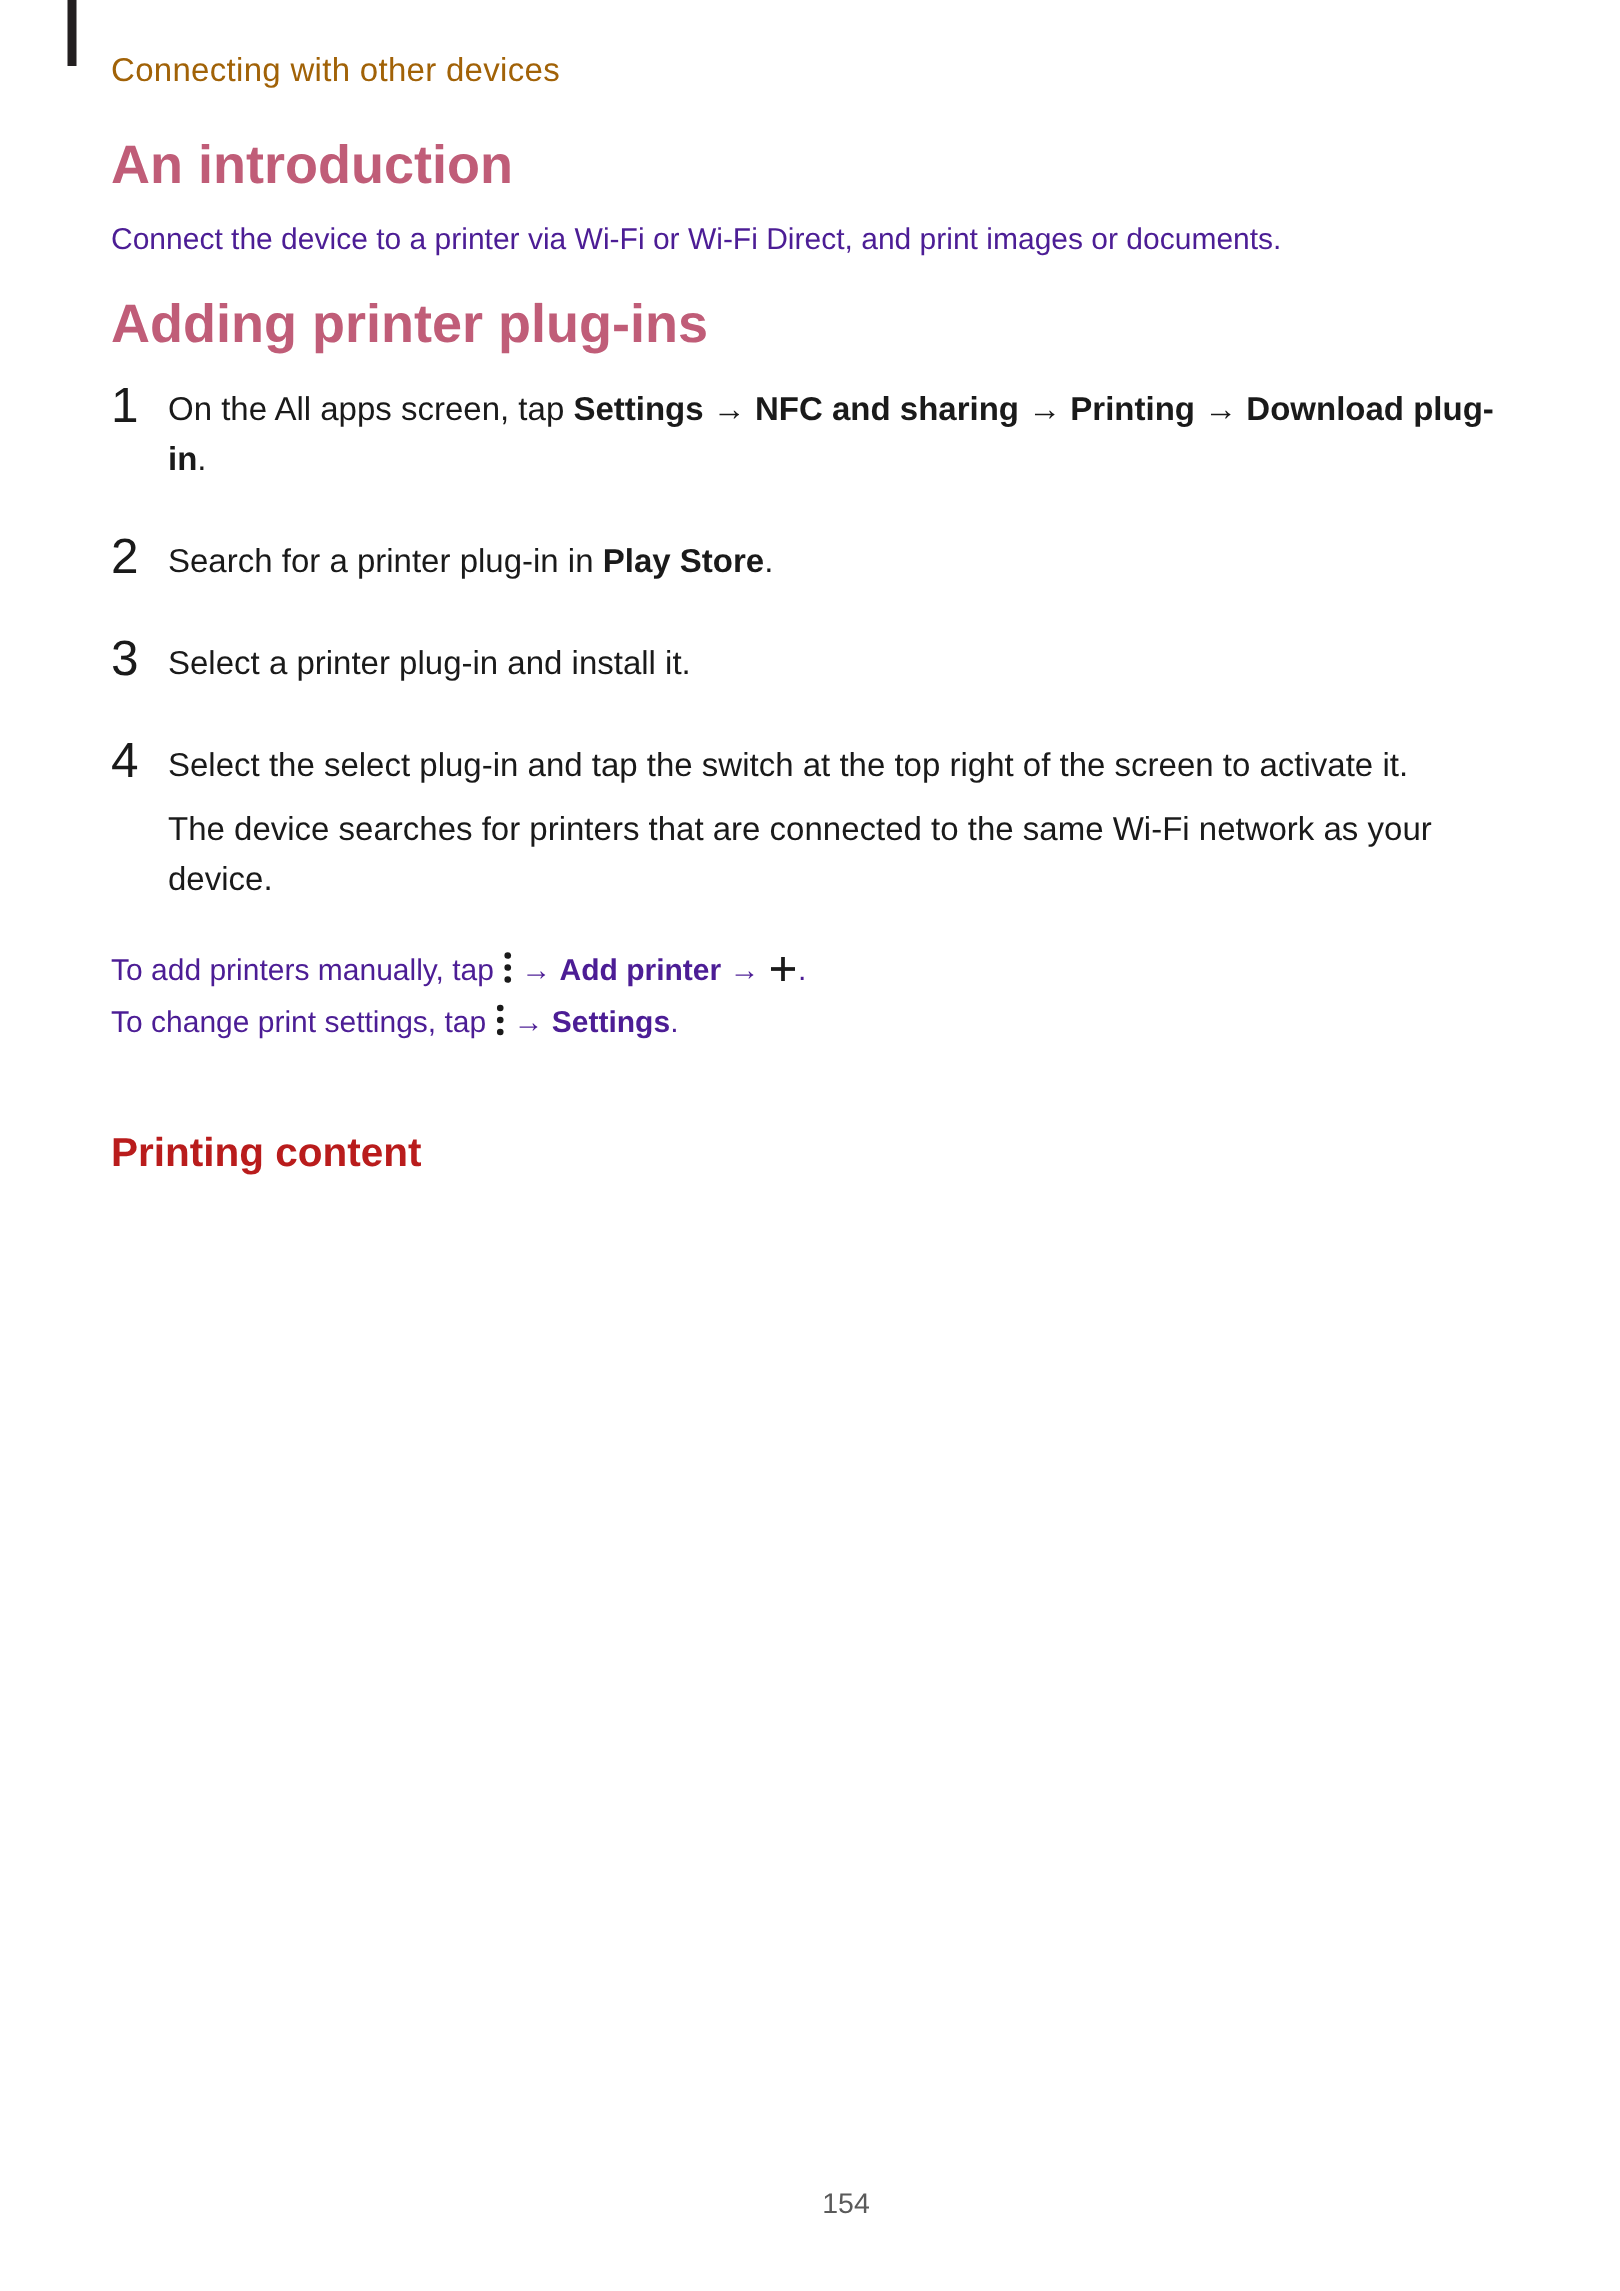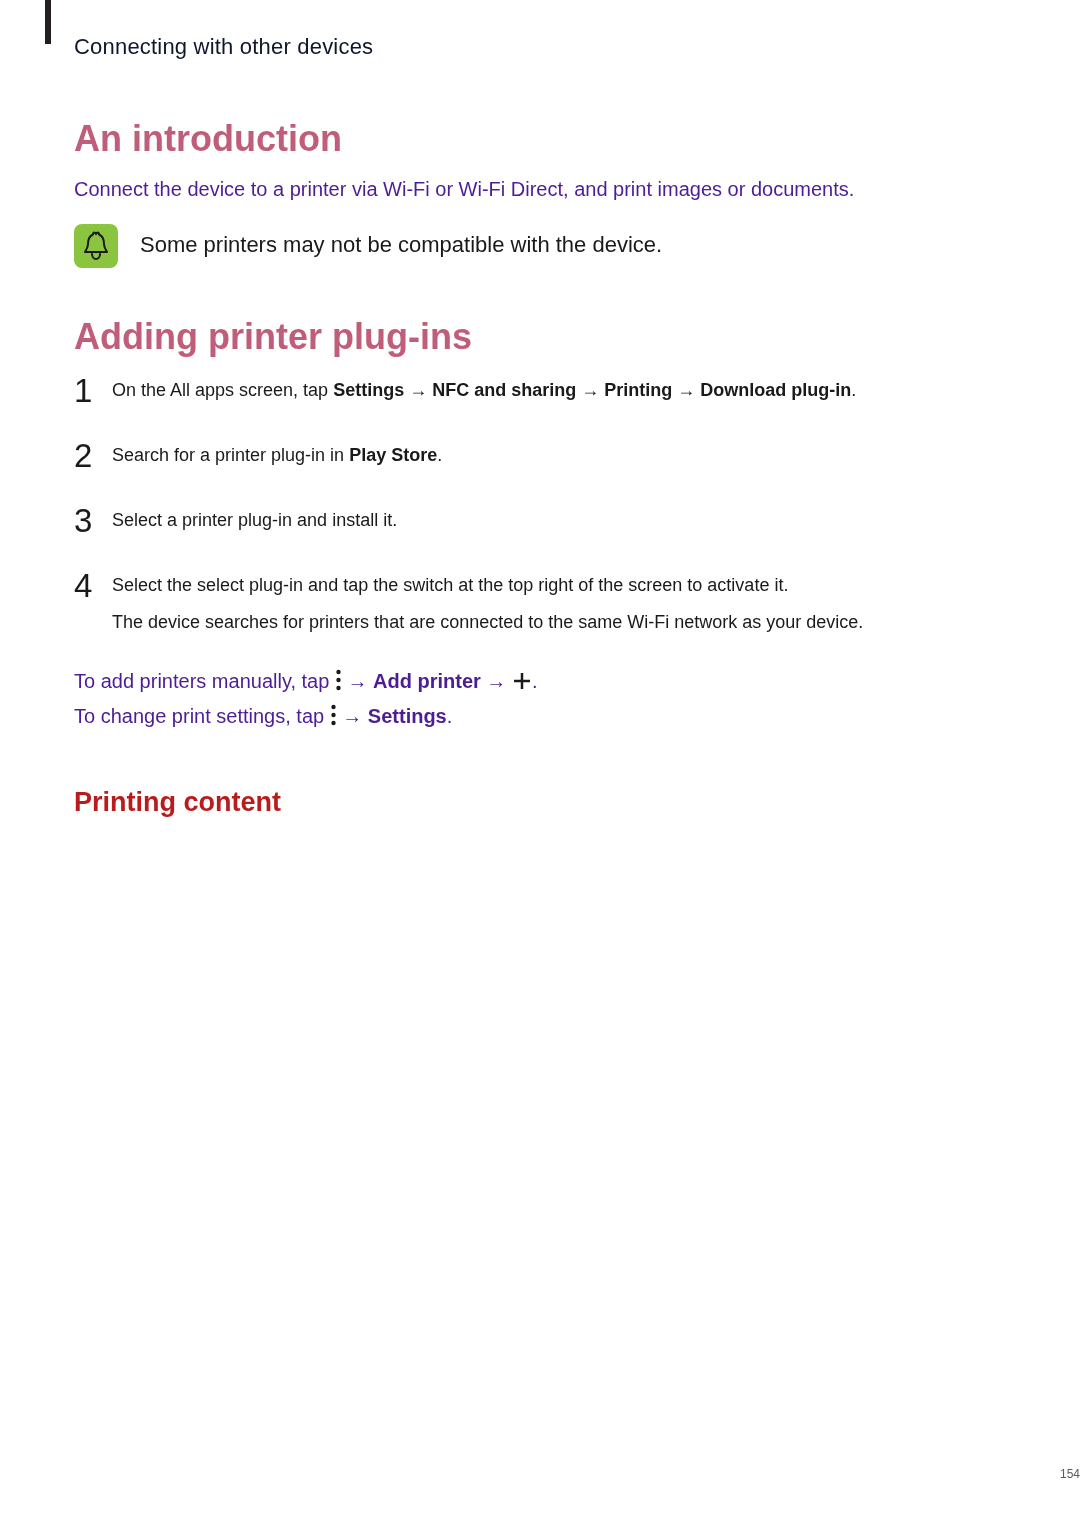--- a/index.html
+++ b/index.html
@@ -18,22 +18,22 @@
     left: 45px;
     width: 6px;
     height: 44px;
     background: #231f20;
   }
   .page {
     padding: 34px 74px 0 74px;
   }
   .breadcrumb {
     font-size: 22px;
-    color: #0f172a;
-    margin-bottom: 58px;
+    color: #a16207;
+    margin-bottom: 29px;
     letter-spacing: 0.2px;
   }
   h1.title {
     font-size: 50px;
     font-weight: 700;
     color: #3d7eb9;
     margin: 0 0 42px 0;
     letter-spacing: 0.3px;
   }
   h2.section {
@@ -89,67 +89,58 @@
   ol.steps li .num {
     font-size: 33px;
     font-weight: 400;
     color: #1a1a1a;
     line-height: 1;
     min-width: 22px;
     padding-top: 0px;
     font-family: "Segoe UI", Arial, sans-serif;
   }
   ol.steps li .step-body {
-    font-size: 18px;
+    font-size: 22px;
     line-height: 1.5;
     padding-top: 3px;
   }
   ol.steps li .step-body .secondary {
     display: block;
     margin-top: 10px;
   }
   .bold { font-weight: 700; }
   .inline-icon {
     display: inline-block;
     vertical-align: -3px;
   }
   .page-number {
     position: absolute;
     bottom: 46px;
     width: 100%;
-    text-align: right;
+    text-align: center;
     left: 0;
-    font-size: 12px;
+    font-size: 19px;
     color: #5a5a5a;
     padding-left: 48px;
   }
   .spacer-medium { height: 36px; }
 </style>
 </head>
 <body>
 
 <div class="edge-mark"></div>
 
 <div class="page">
 
   <div class="breadcrumb">Connecting with other devices</div>
 
 
   <h2 class="section">An introduction</h2>
   <p class="body">Connect the device to a printer via Wi-Fi or Wi-Fi Direct, and print images or documents.</p>
 
-  <div class="note-row">
-    <div class="note-icon-box">
-      <svg width="28" height="30" viewBox="0 0 28 30">
-        <path d="M14 3 C14 3 13 1 11.5 1.8 C10.7 2.3 11 3.5 11 3.5 C7 5 6 9 6 13 C6 17 4 19 3 21 L25 21 C24 19 22 17 22 13 C22 9 21 5 17 3.5 C17 3.5 17.3 2.3 16.5 1.8 C15 1 14 3 14 3 Z" fill="none" stroke="#1a1a1a" stroke-width="2" stroke-linejoin="round"></path>
-        <path d="M10 23 C10 26 12 28 14 28 C16 28 18 26 18 23" fill="none" stroke="#1a1a1a" stroke-width="2" stroke-linecap="round"></path>
-      </svg>
-    </div>
-    <div class="note-text">Some printers may not be compatible with the device.</div>
-  </div>
 
   <h2 class="section">Adding printer plug-ins</h2>
 
   <ol class="steps">
     <li>
       <span class="num">1</span>
       <span class="step-body">
         <span>On the All apps screen, tap </span><span class="bold">Settings</span><span> → </span><span class="bold">NFC and sharing</span><span> → </span><span class="bold">Printing</span><span> → </span><span class="bold">Download plug-in</span><span>.</span>
       </span>
     </li>

